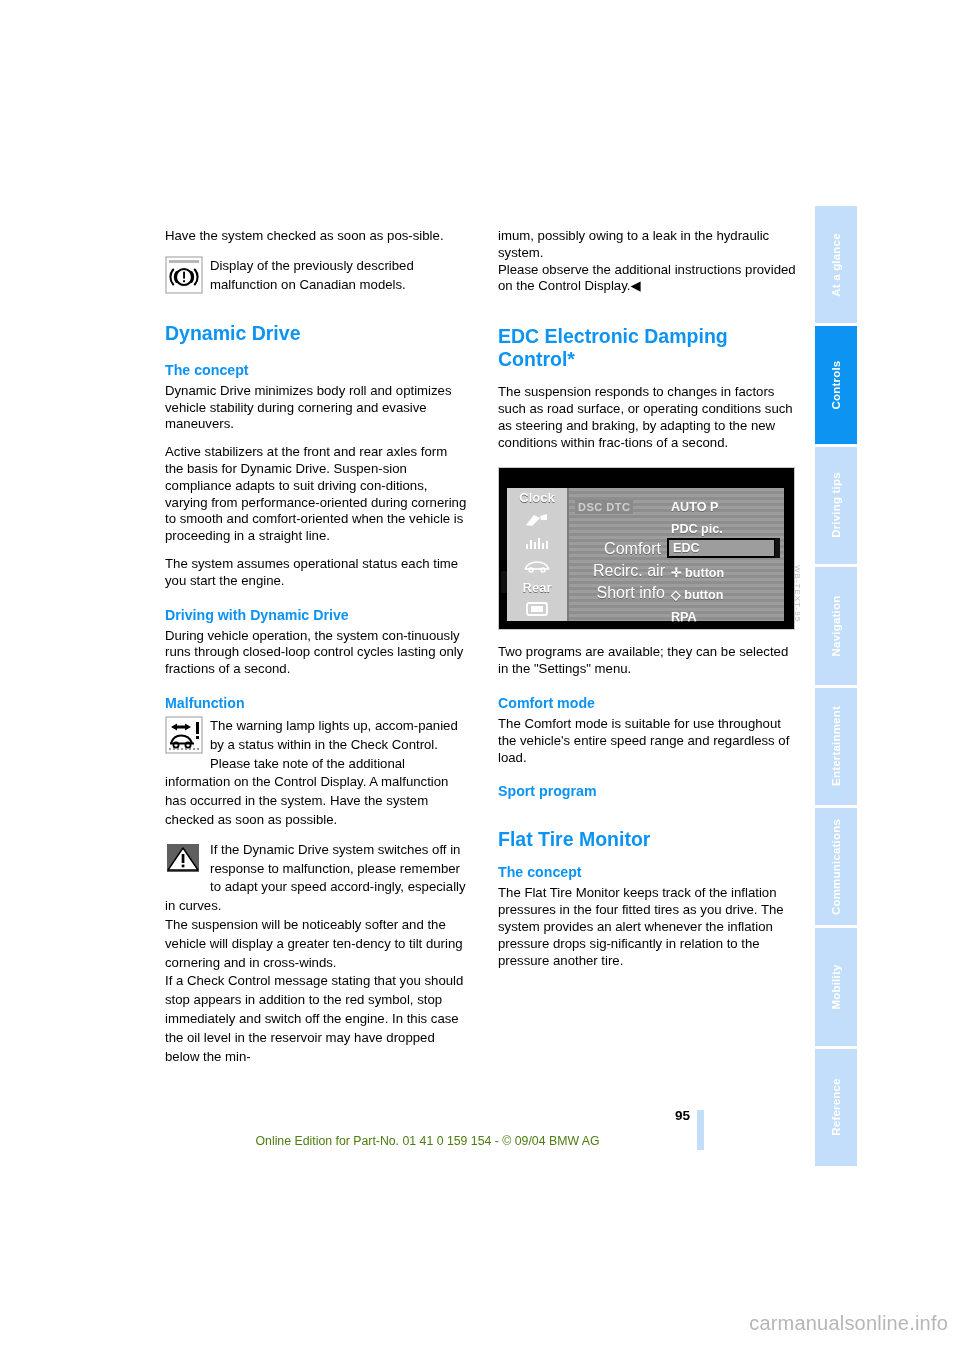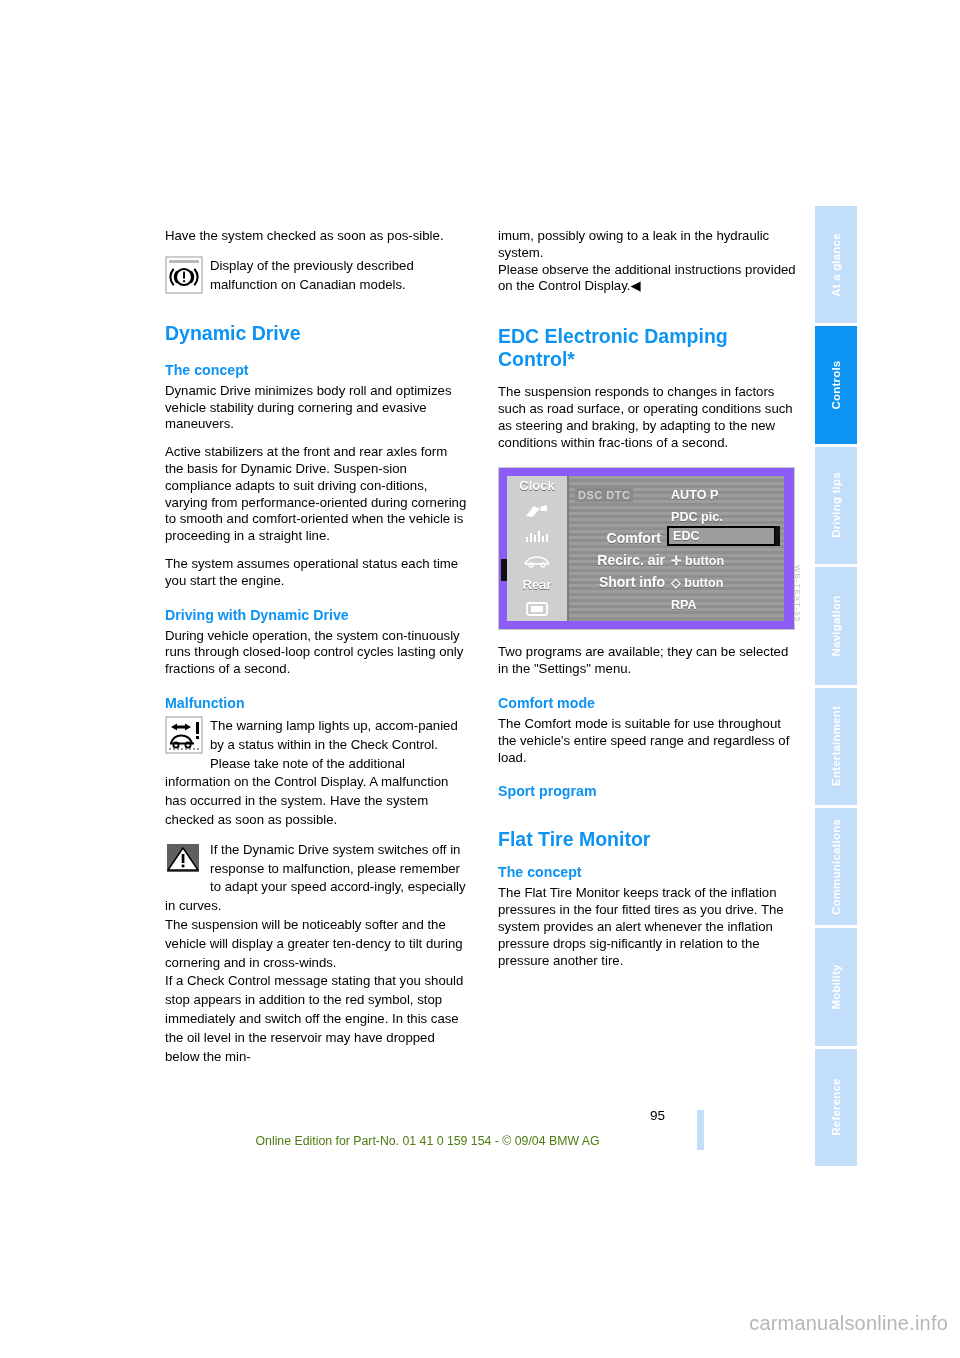--- a/index.html
+++ b/index.html
@@ -129,24 +129,24 @@
   
   .display-fig {
     margin-top: 16px;
     margin-bottom: 14px;
     position: relative;
     width: 303px;
   }
   .display-outer {
     width: 297px;
     height: 163px;
-    background: #8b5cf6;
+    background: #000000;
     border: 1px solid #c9c9c9;
     box-sizing: border-box;
-    padding: 8px 10px 8px 8px;
+    padding: 20px 10px 8px 8px;
     position: relative;
   }
   .display-inner {
     position: relative;
     width: 100%;
     height: 100%;
     background: #9a9a9a;
     display: flex;
   }
   .disp-left {
@@ -191,22 +191,22 @@
   }
   .row {
     height: 22px;
     display: flex;
     align-items: flex-end;
     justify-content: flex-end;
     gap: 6px;
     position: relative;
   }
   .row .mid {
-    font-size: 14px;
-    font-weight: bold;
+    font-size: 16px;
+    font-weight: normal;
     color: #ffffff;
     text-shadow: 0 1px 0 #6a6a6a;
     white-space: nowrap;
   }
   .row .right {
     font-size: 12.6px;
     font-weight: bold;
     color: #ffffff;
     text-shadow: 0 1px 0 #6a6a6a;
     white-space: nowrap;
@@ -253,23 +253,23 @@
     position: absolute;
     left: 0;
     top: 1108px;
     width: 960px;
   }
   #page-number {
     position: absolute;
     left: 650px;
     top: 0;
     width: 40px;
-    text-align: left;
+    text-align: right;
     font-size: 13.5px;
-    font-weight: normal;
+    font-weight: bold;
     color: #000000;
   }
   #footer-line {
     position: absolute;
     left: 165px;
     top: 26px;
     width: 525px;
     text-align: center;
     font-size: 12.3px;
     color: #4d7c0f;

